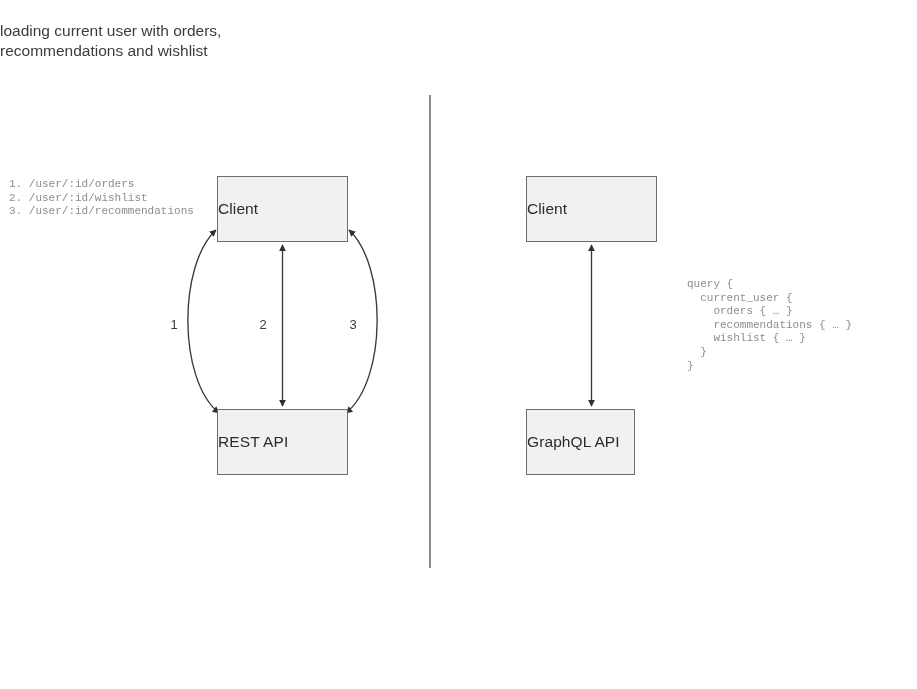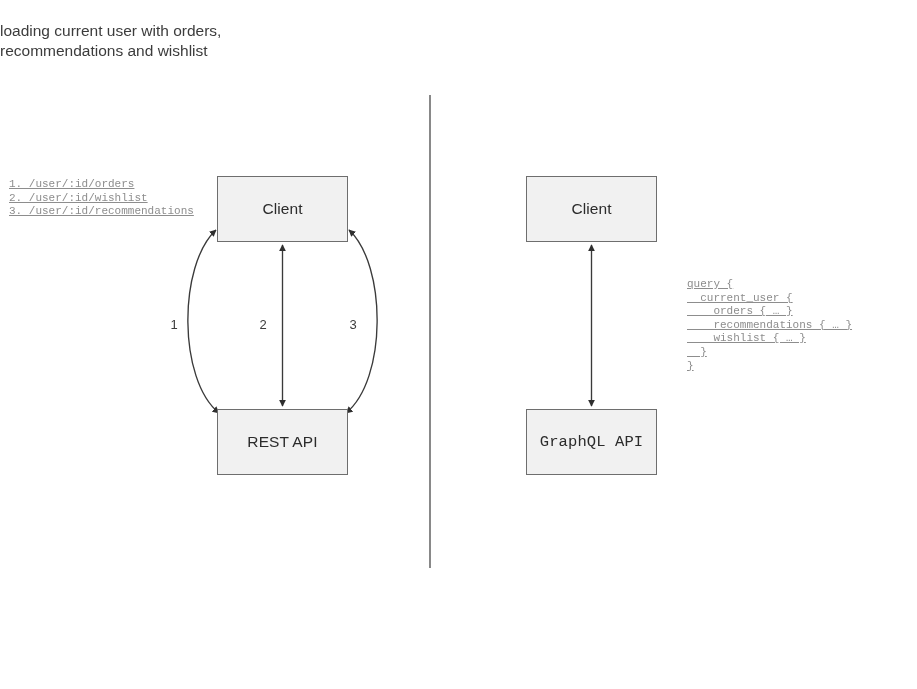--- a/index.html
+++ b/index.html
@@ -48,32 +48,31 @@
   }
 
   
   .node {
     position: absolute;
     box-sizing: border-box;
     background: #f1f1f1;
     border: 1.3px solid #6e6e6e;
     display: flex;
     align-items: center;
-    justify-content: center;
   }
   .node-label {
     font-size: 15.5px;
     color: #2b2b2b;
     letter-spacing: 0.1px;
   }
 
   #node-client-rest  { left: 217px; top: 176px; width: 131px; height: 66px; }
   #node-rest-api     { left: 217px; top: 409px; width: 131px; height: 66px; }
   #node-client-gql   { left: 526px; top: 176px; width: 131px; height: 66px; }
-  #node-graphql-api  { left: 526px; top: 409px; width: 131px; height: 66px; font-family: Liberation Mono, monospace; }
+  #node-graphql-api  { left: 526px; top: 409px; width: 109px; height: 66px; }
 
   
   .edge-label {
     position: absolute;
     font-size: 13px;
     color: #3c3c3c;
     text-align: center;
     width: 20px;
   }
   #edge-label-1 { left: 164px; top: 317px; }
@@ -81,21 +80,20 @@
   #edge-label-3 { left: 343px; top: 317px; }
 
   
   .code-block {
     position: absolute;
     font-family: "Liberation Mono", monospace;
     font-size: 11px;
     line-height: 13.6px;
     color: #8d8d8d;
     white-space: pre;
-    text-decoration: underline;
   }
   #rest-endpoints { left: 9px;   top: 178px; }
   #graphql-query  { left: 687px; top: 278px; }
 </style>
 </head>
 <body>
 
 <div id="canvas">
 
   <div class="title">loading current user with orders,

